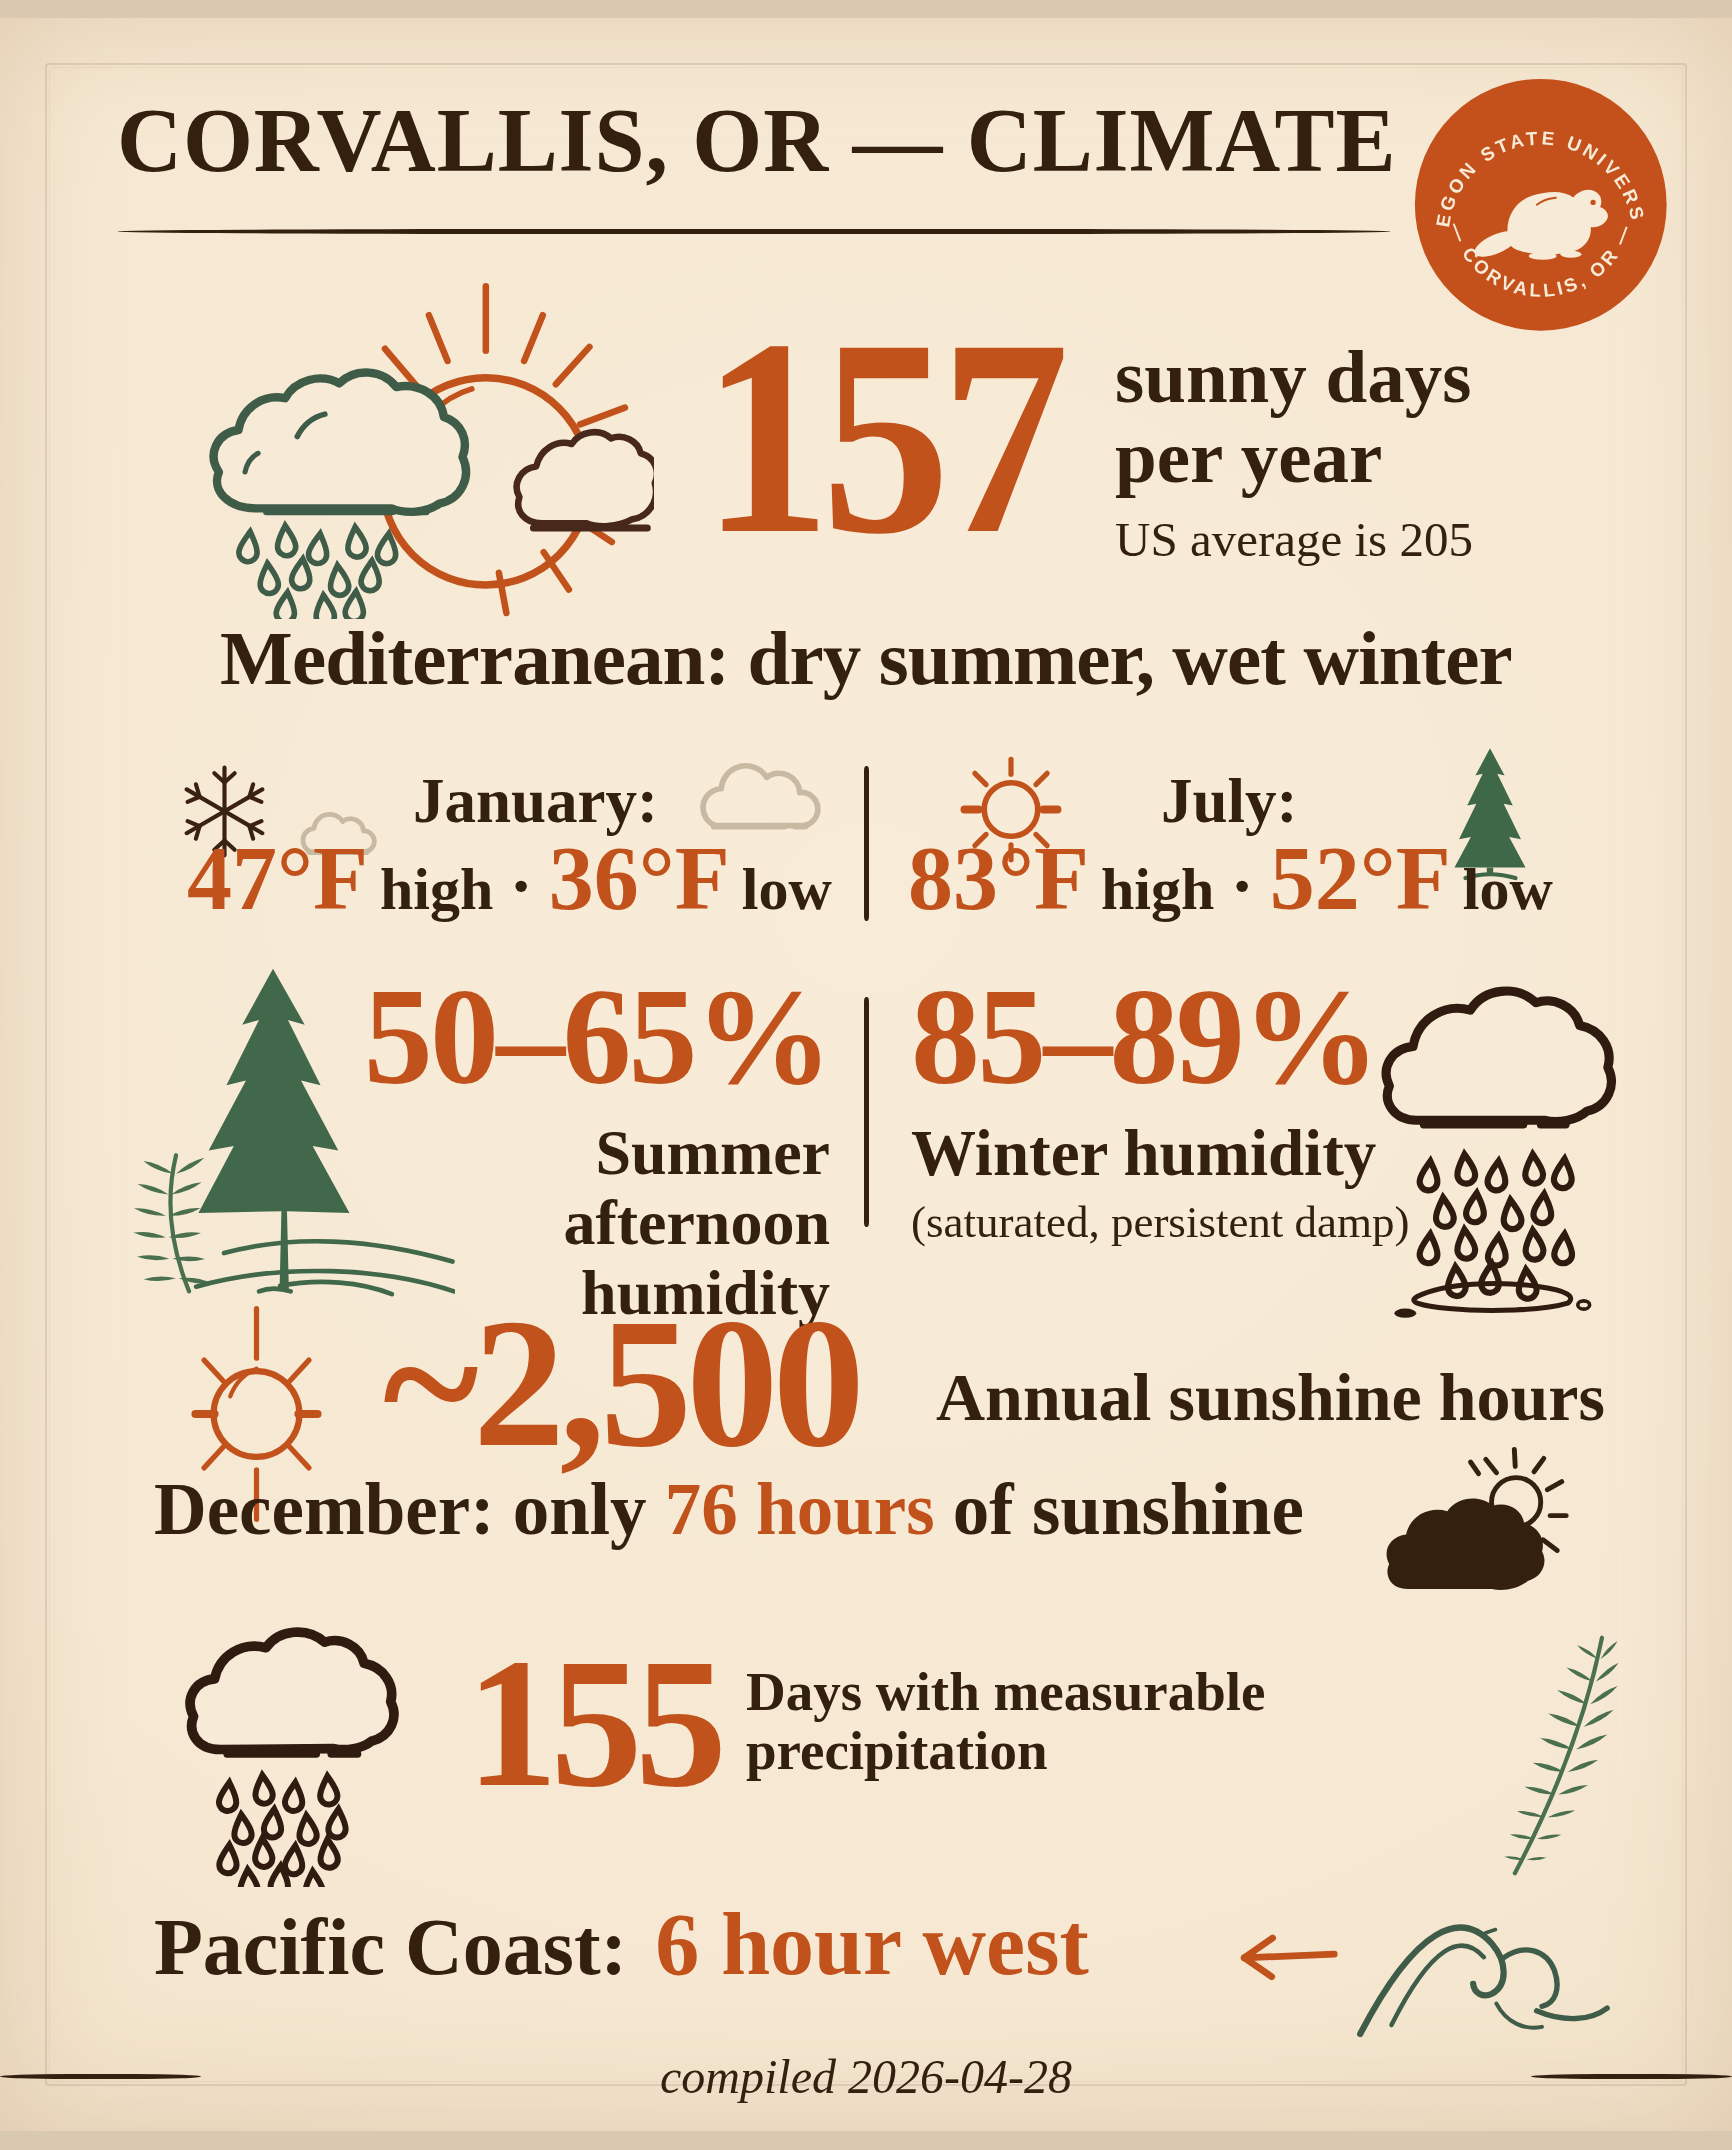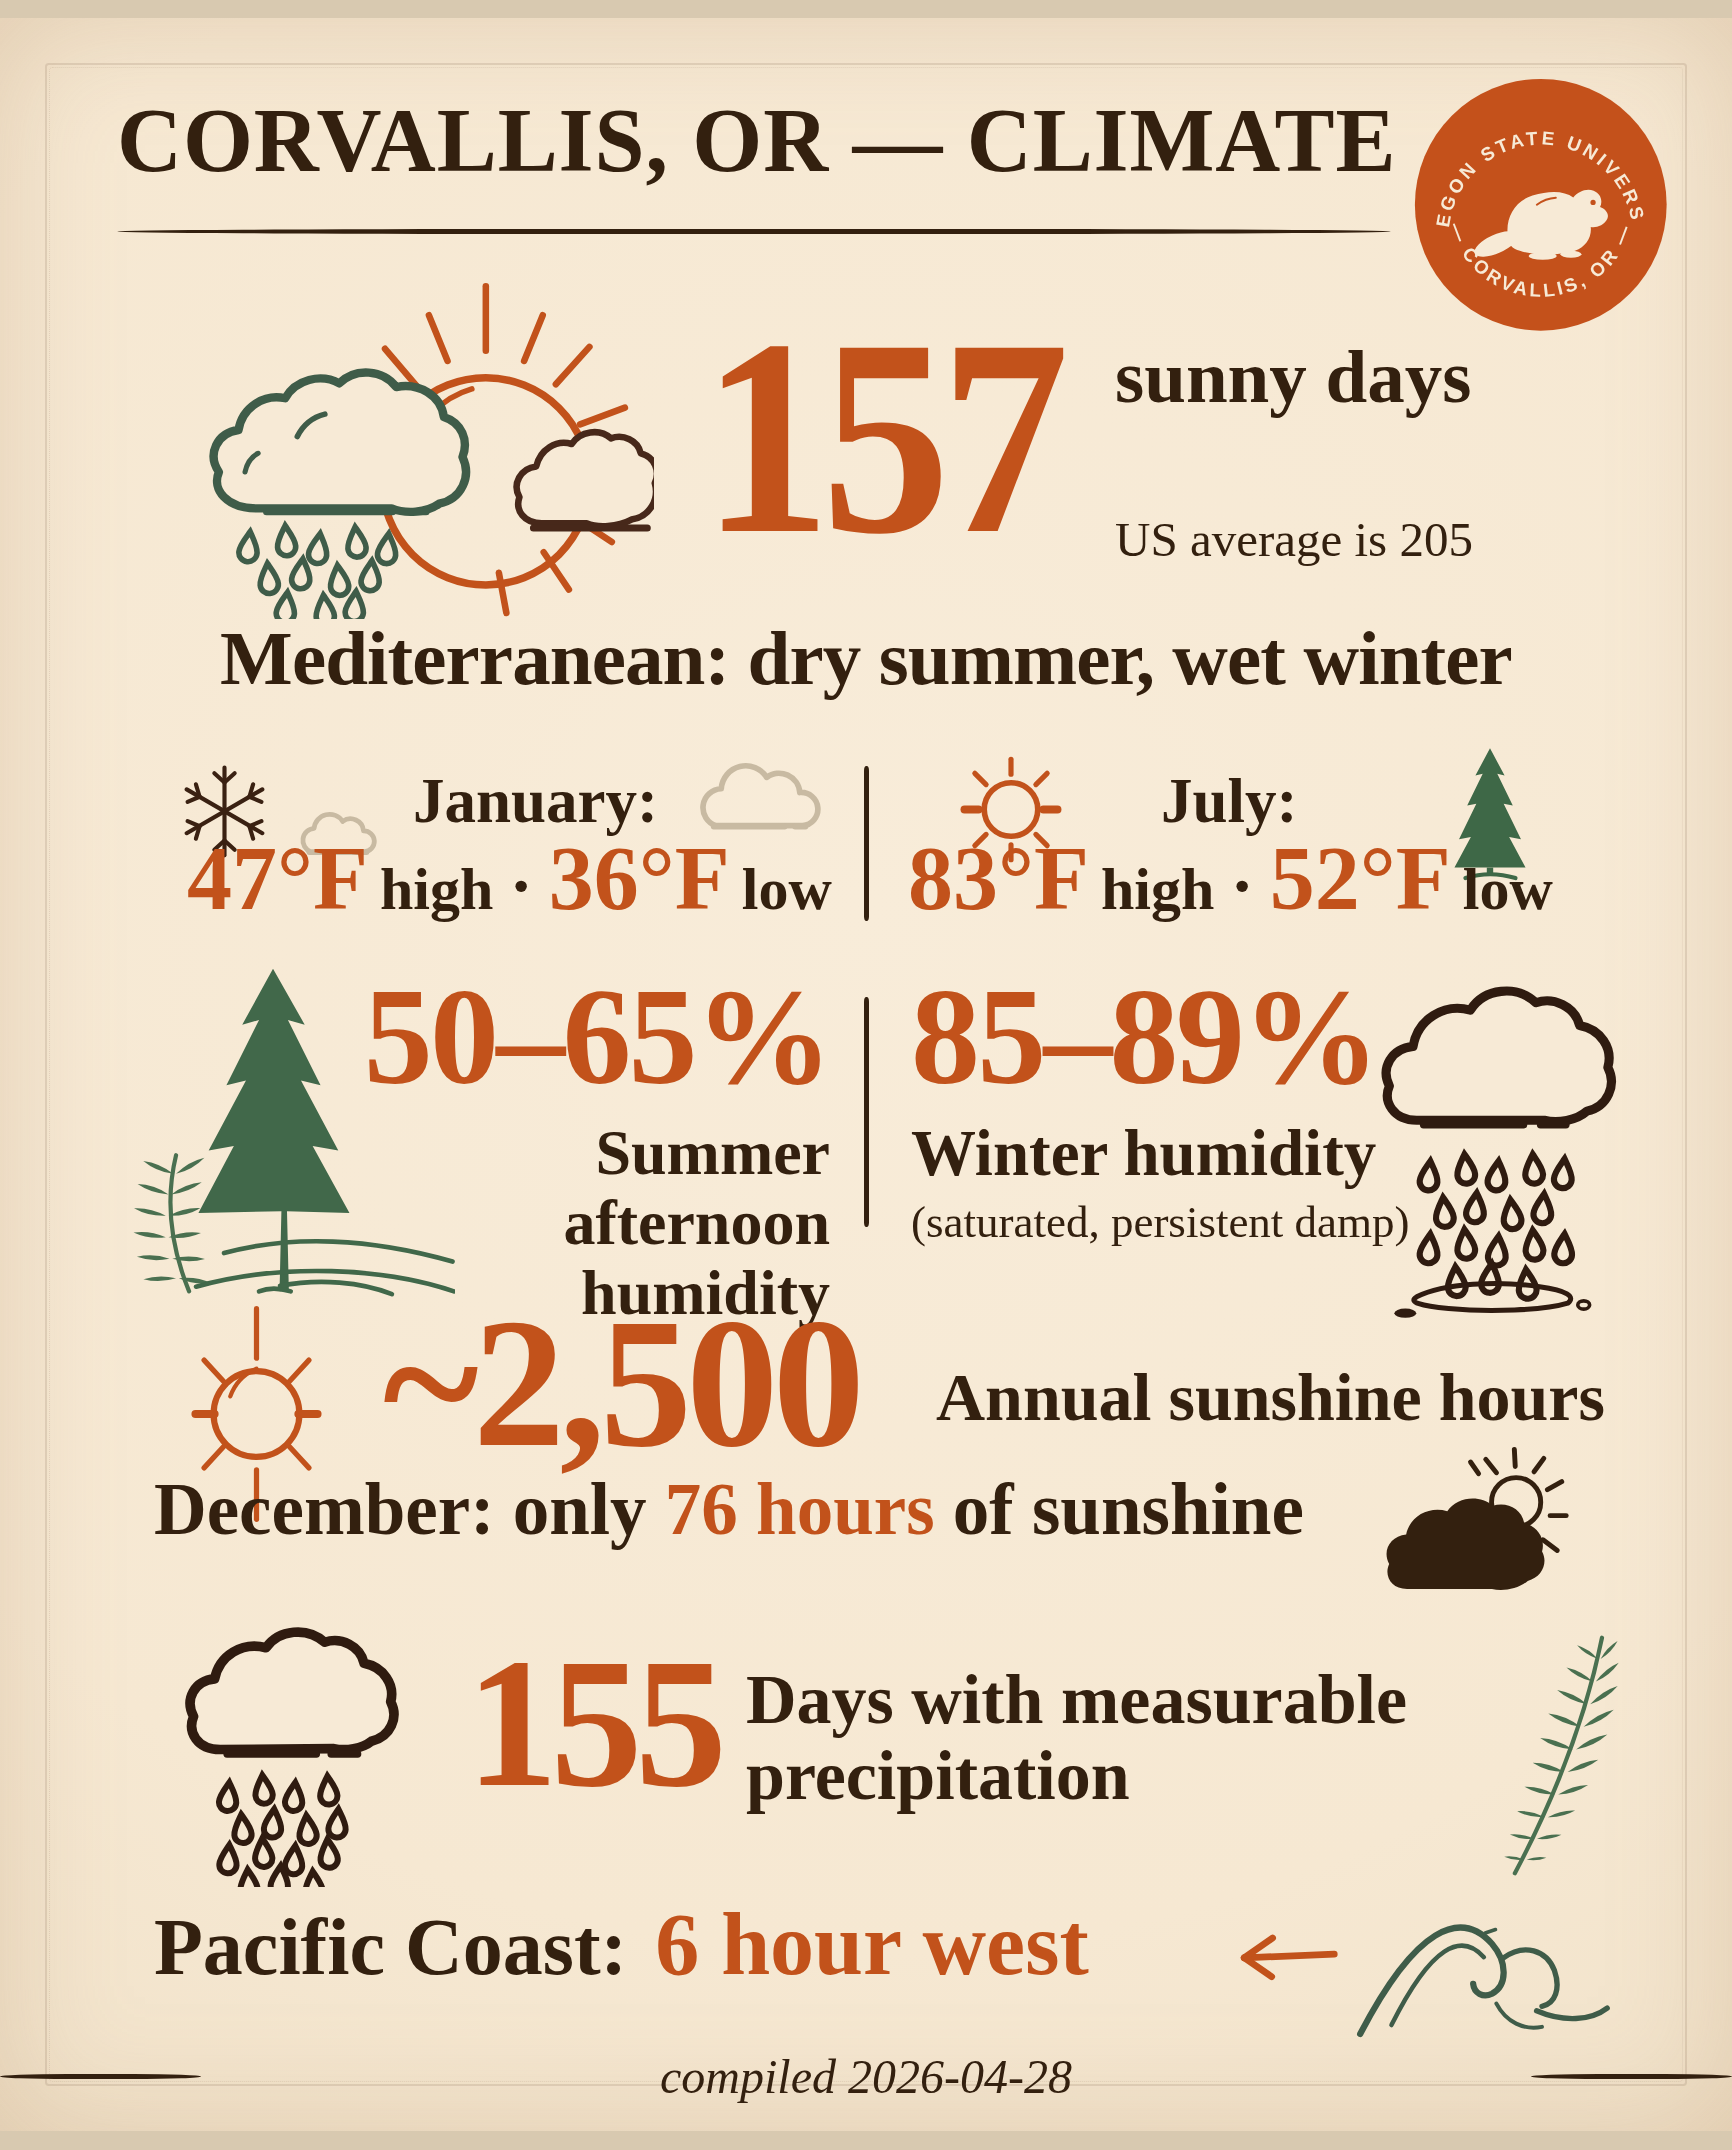--- a/index.html
+++ b/index.html
@@ -30,21 +30,21 @@
   .temps .word{font-size:60px;margin-left:12px;}
   .temps .sep{font-size:70px;margin:0 16px;}
   .hum-value{font-size:138px;letter-spacing:-2.8px;line-height:1;}
   .hum-label{font-size:64px;line-height:1.09;}
   .hum-label2{font-size:65px;line-height:1.09;}
   .hum-note{font-size:45px;}
   .sun-value{font-size:184px;letter-spacing:-5.6px;line-height:1;}
   .sun-label{font-size:68px;}
   .dec-line{font-size:73px;line-height:1;white-space:nowrap;}
   .precip-value{font-size:184px;letter-spacing:-7.5px;line-height:1;}
-  .precip-label{font-size:70px;line-height:1.08;}
+  .precip-label{font-size:55px;line-height:1.08;}
   .coast-line{line-height:1;white-space:nowrap;}
   .coast-label{font-size:80px;margin-right:28px;}
   .coast-highlight{font-size:88px;}
   .footer-row{left:0;top:2031px;width:1732px;display:flex;align-items:center;justify-content:space-between;gap:26px;}
   .footer-rule{width:201px;height:4.2px;}
   .footer-text{font-size:48px;font-style:italic;}
   .right{text-align:right;}
   svg{display:block;}
 </style>
 </head>
@@ -134,20 +134,21 @@
              C842 332 884 326 908 348 C934 338 966 352 972 380 C1002 388 1014 418 1002 444
              C1012 478 992 516 952 522 C922 538 880 540 856 530 Z"></path>
         <path d="M742 540 H 986" stroke="#47281A" stroke-width="15" fill="none" stroke-linecap="round"></path>
       </g>
     </svg>
   </div>
 
   <div class="abs hero-value b accent nowrap" style="left:702px;top:279px;">157</div>
   <div class="abs hero-label b ink" style="left:1115px;top:319px;">
     <div>sunny days</div>
+    <div>per year</div>
   </div>
   <div class="abs hero-note ink" style="left:1115px;top:493px;">US average is 205</div>
 
   <div class="abs heading b ink nowrap">Mediterranean: dry summer, wet winter</div>
 
   <div class="divider" style="left:864px;top:748px;height:155px;"></div>
 
   <div class="abs" style="left:183px;top:745px;">
     <svg width="83" height="97" viewBox="0 0 180 210">
       <g stroke="#3A2112" stroke-width="9" stroke-linecap="round" fill="none">

